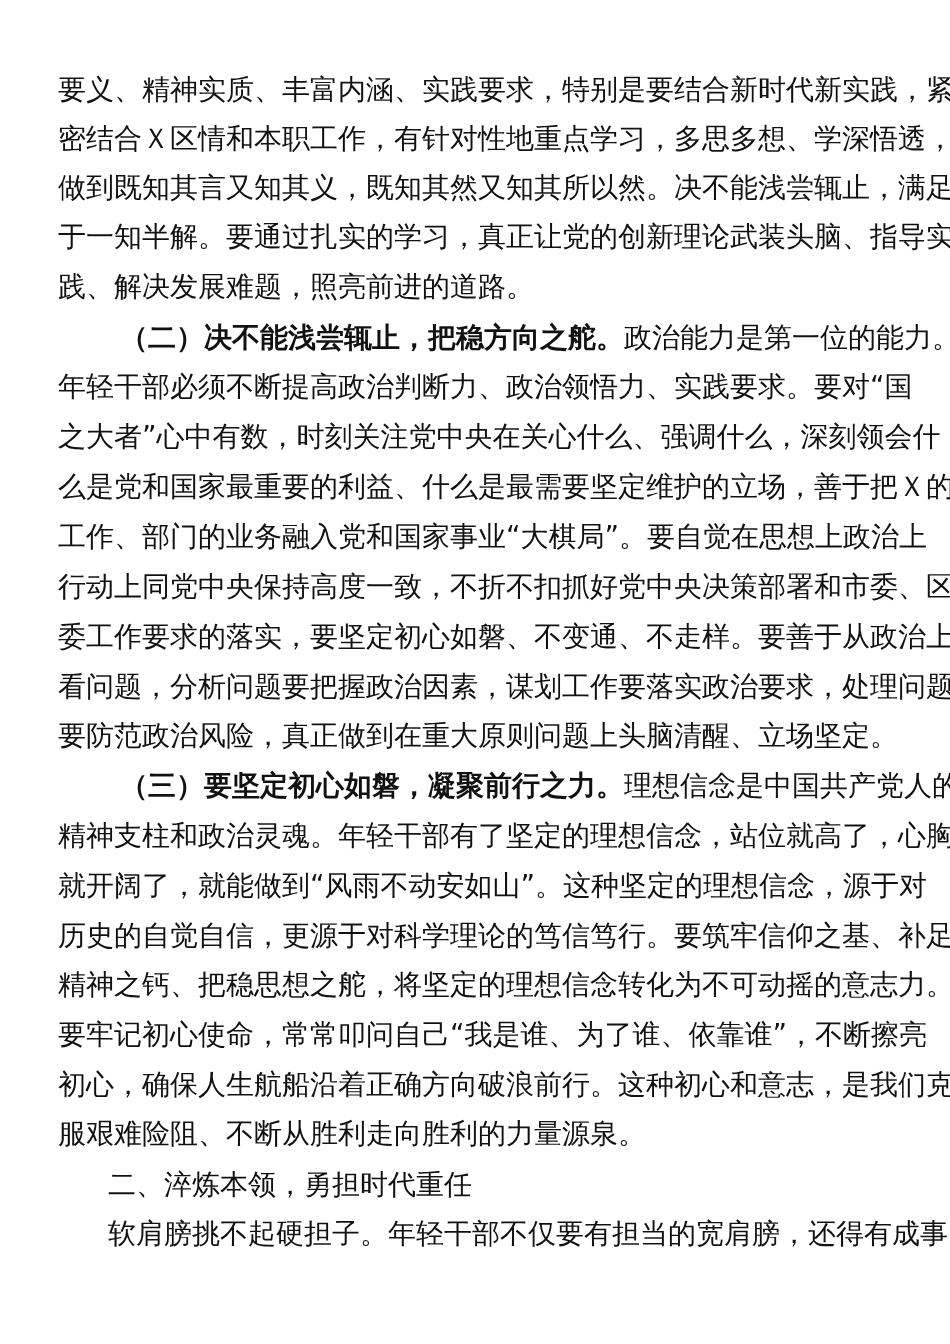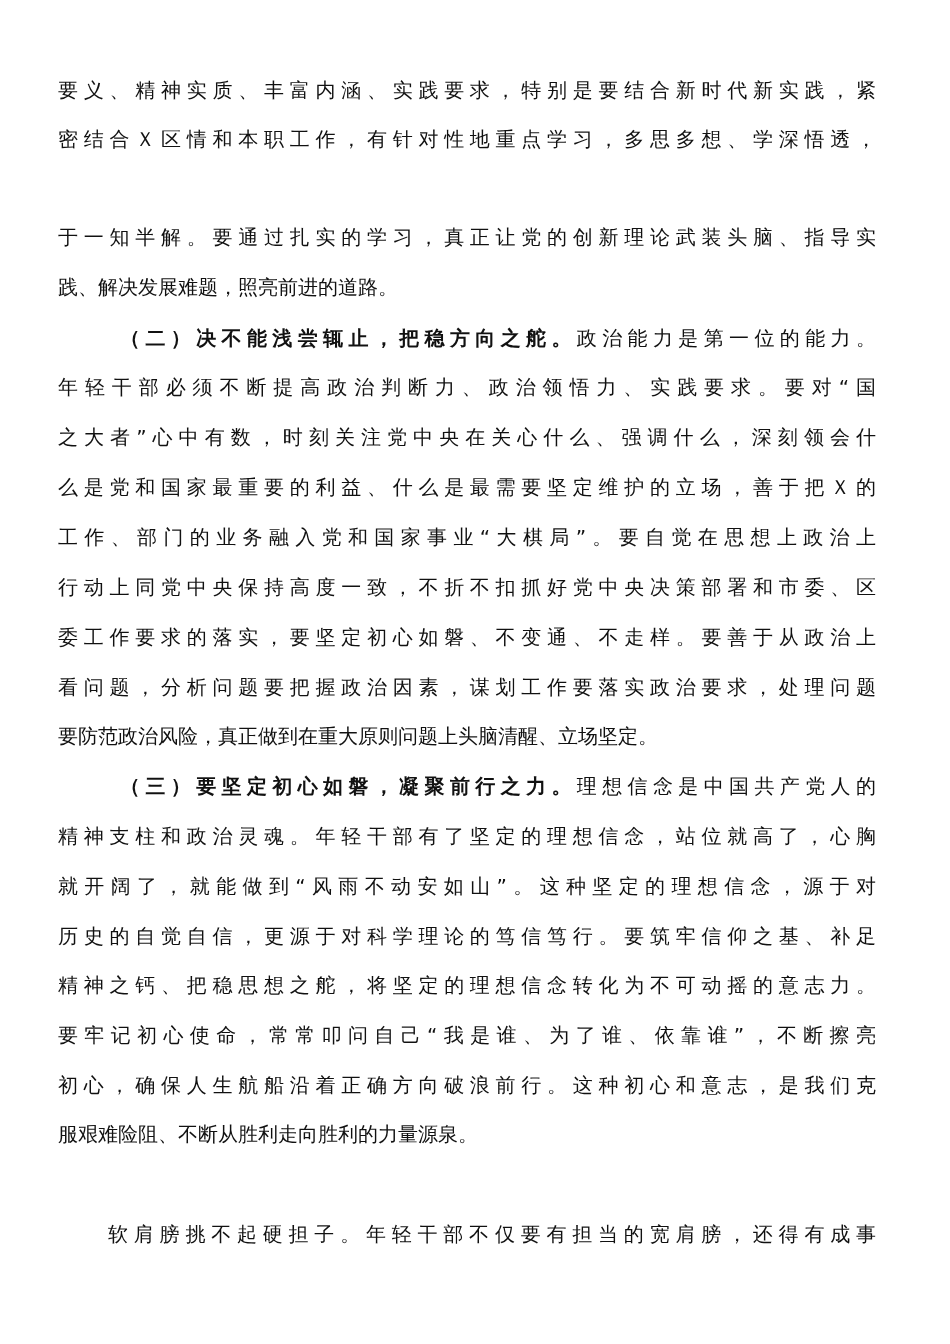--- a/index.html
+++ b/index.html
@@ -5,39 +5,40 @@
   html, body { margin: 0; padding: 0; background: #ffffff; }
   body { width: 950px; height: 1344px; position: relative; overflow: hidden; }
   .page { position: absolute; left: 0; top: 0; width: 950px; height: 1344px; background: #fff; }
   .line {
     position: absolute;
     left: 58px;
     width: 818px;
     height: 30px;
     line-height: 30px;
     font-family: "DejaVu Sans", sans-serif;
-    font-size: 20px;
+    font-size: 28px;
     color: #111;
     white-space: nowrap;
     text-align: justify;
     text-align-last: justify;
     letter-spacing: 0px;
   }
   .line.last { text-align-last: left; }
   .line.indent { left: 108px; width: 768px; }
   .line.heading-indent { left: 120px; width: 756px; }
   .bold { font-weight: bold; }
 </style>
 </head>
 <body>
 
 <div class="page">
 
   <div class="line" style="top:75px">要义、精神实质、丰富内涵、实践要求，特别是要结合新时代新实践，紧</div>
   <div class="line" style="top:124px">密结合Ｘ区情和本职工作，有针对性地重点学习，多思多想、学深悟透，</div>
+  <div class="line" style="top:173px">做到既知其言又知其义，既知其然又知其所以然。决不能浅尝辄止，满足</div>
   <div class="line" style="top:222px">于一知半解。要通过扎实的学习，真正让党的创新理论武装头脑、指导实</div>
   <div class="line last" style="top:272px">践、解决发展难题，照亮前进的道路。</div>
 
   <div class="line heading-indent" style="top:323px">
     <span class="bold">（二）决不能浅尝辄止，把稳方向之舵。</span><span>政治能力是第一位的能力。</span>
   </div>
   <div class="line" style="top:372px">年轻干部必须不断提高政治判断力、政治领悟力、实践要求。要对“国</div>
   <div class="line" style="top:422px">之大者”心中有数，时刻关注党中央在关心什么、强调什么，深刻领会什</div>
   <div class="line" style="top:472px">么是党和国家最重要的利益、什么是最需要坚定维护的立场，善于把Ｘ的</div>
   <div class="line" style="top:522px">工作、部门的业务融入党和国家事业“大棋局”。要自觉在思想上政治上</div>
@@ -50,16 +51,17 @@
     <span class="bold">（三）要坚定初心如磐，凝聚前行之力。</span><span>理想信念是中国共产党人的</span>
   </div>
   <div class="line" style="top:821px">精神支柱和政治灵魂。年轻干部有了坚定的理想信念，站位就高了，心胸</div>
   <div class="line" style="top:871px">就开阔了，就能做到“风雨不动安如山”。这种坚定的理想信念，源于对</div>
   <div class="line" style="top:921px">历史的自觉自信，更源于对科学理论的笃信笃行。要筑牢信仰之基、补足</div>
   <div class="line" style="top:1020px">要牢记初心使命，常常叩问自己“我是谁、为了谁、依靠谁”，不断擦亮</div>
   <div class="line" style="top:970px">精神之钙、把稳思想之舵，将坚定的理想信念转化为不可动摇的意志力。</div>
   <div class="line last" style="top:1119px">服艰难险阻、不断从胜利走向胜利的力量源泉。</div>
   <div class="line" style="top:1070px">初心，确保人生航船沿着正确方向破浪前行。这种初心和意志，是我们克</div>
 
+  <div class="line indent last" style="top:1170px">二、淬炼本领，勇担时代重任</div>
 
   <div class="line indent" style="top:1219px">软肩膀挑不起硬担子。年轻干部不仅要有担当的宽肩膀，还得有成事</div>
 
 </div>
 
 </body></html>

